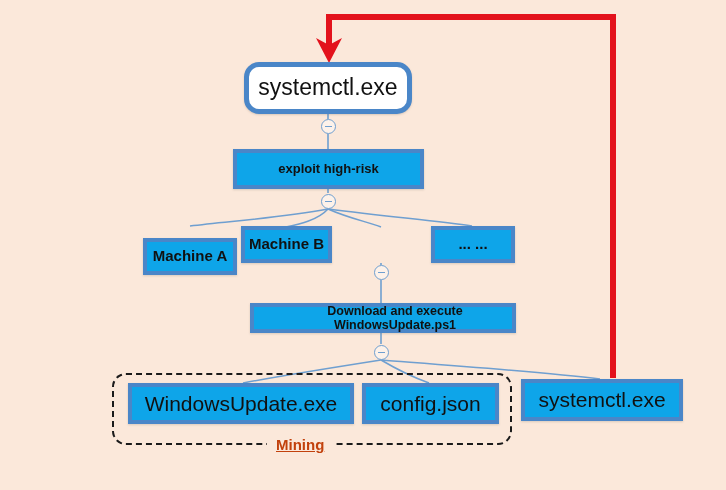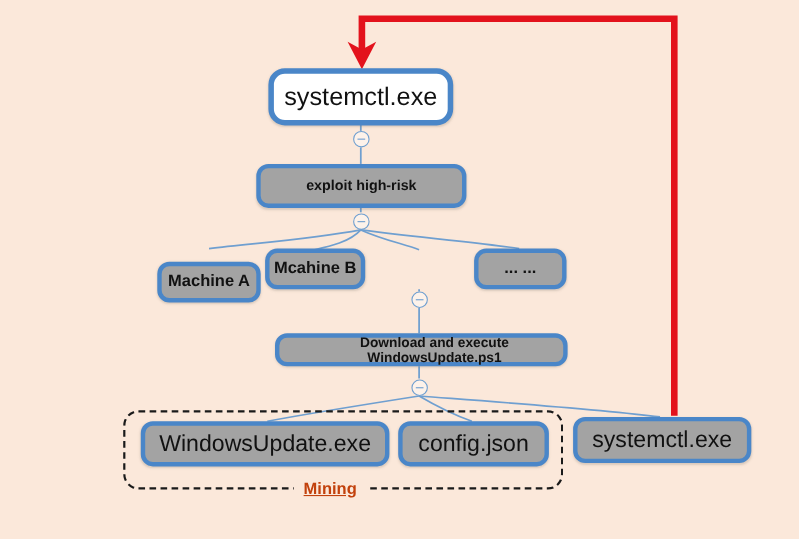--- a/index.html
+++ b/index.html
@@ -23,22 +23,22 @@
     left: 0;
     top: 0;
     width: 726px;
     height: 490px;
     pointer-events: none;
   }
   .node {
     position: absolute;
     box-sizing: border-box;
     border: 4px solid #4a86c8;
-    border-radius: 11px;
-    background: #a3a3a3;
+    border-radius: 0;
+    background: #0ea5e9;
     display: flex;
     align-items: center;
     justify-content: center;
     text-align: center;
     color: #111111;
     line-height: 1.12;
     box-shadow: 0 1px 2px rgba(120,110,100,0.25);
   }
   .node.white {
     background: #ffffff;
@@ -144,21 +144,21 @@
 
   <div class="collapse" style="left:321px; top:194px;">
     <span></span>
   </div>
 
   <div class="node med" style="left:143px; top:226px; width:94px; height:37px;margin-top:12px;">
     <span>Machine A</span>
   </div>
 
   <div class="node med" style="left:241px; top:226px; width:91px; height:37px;">
-    <span>Mcahine B</span>
+    <span>Machine B</span>
   </div>
 
 
   <div class="node med" style="left:431px; top:226px; width:84px; height:37px;">
     <span>... ...</span>
   </div>
 
   <div class="collapse" style="left:374px; top:265px;">
     <span></span>
   </div>

